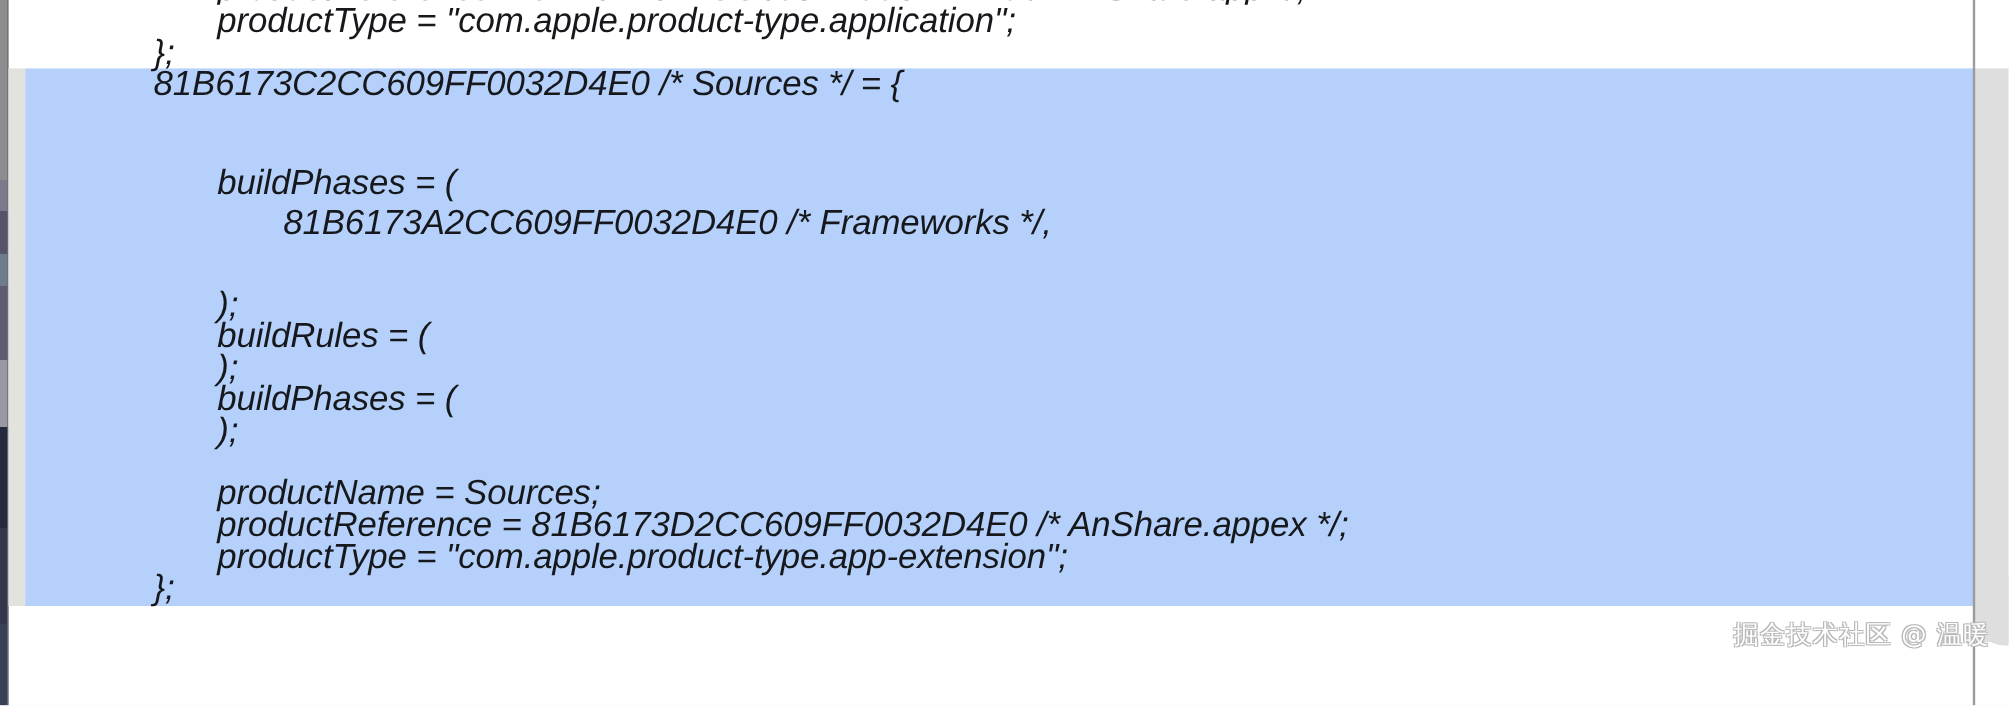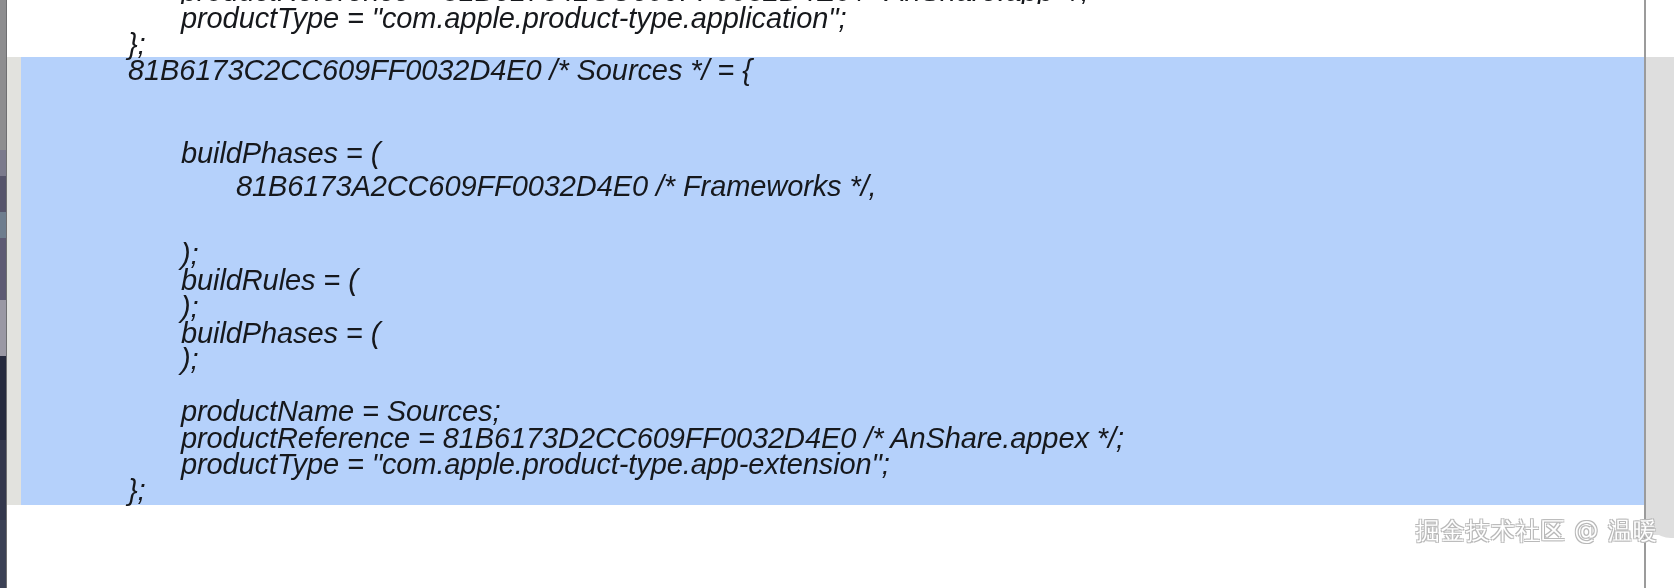--- a/index.html
+++ b/index.html
@@ -120,21 +120,21 @@
     top: 505px;
     width: 1637px;
     height: 83px;
     background: #ffffff;
   }
   .watermark {
     position: absolute;
     right: 16px;
     top: 515px;
     font-family: "DejaVu Sans", sans-serif;
-    font-size: 24px;
+    font-size: 21px;
     letter-spacing: 1px;
     color: #ffffff;
     text-shadow:
       -1px -1px 0 #b9b9b9,
        1px -1px 0 #b9b9b9,
       -1px  1px 0 #b9b9b9,
        1px  1px 0 #b9b9b9;
     white-space: nowrap;
   }
 

